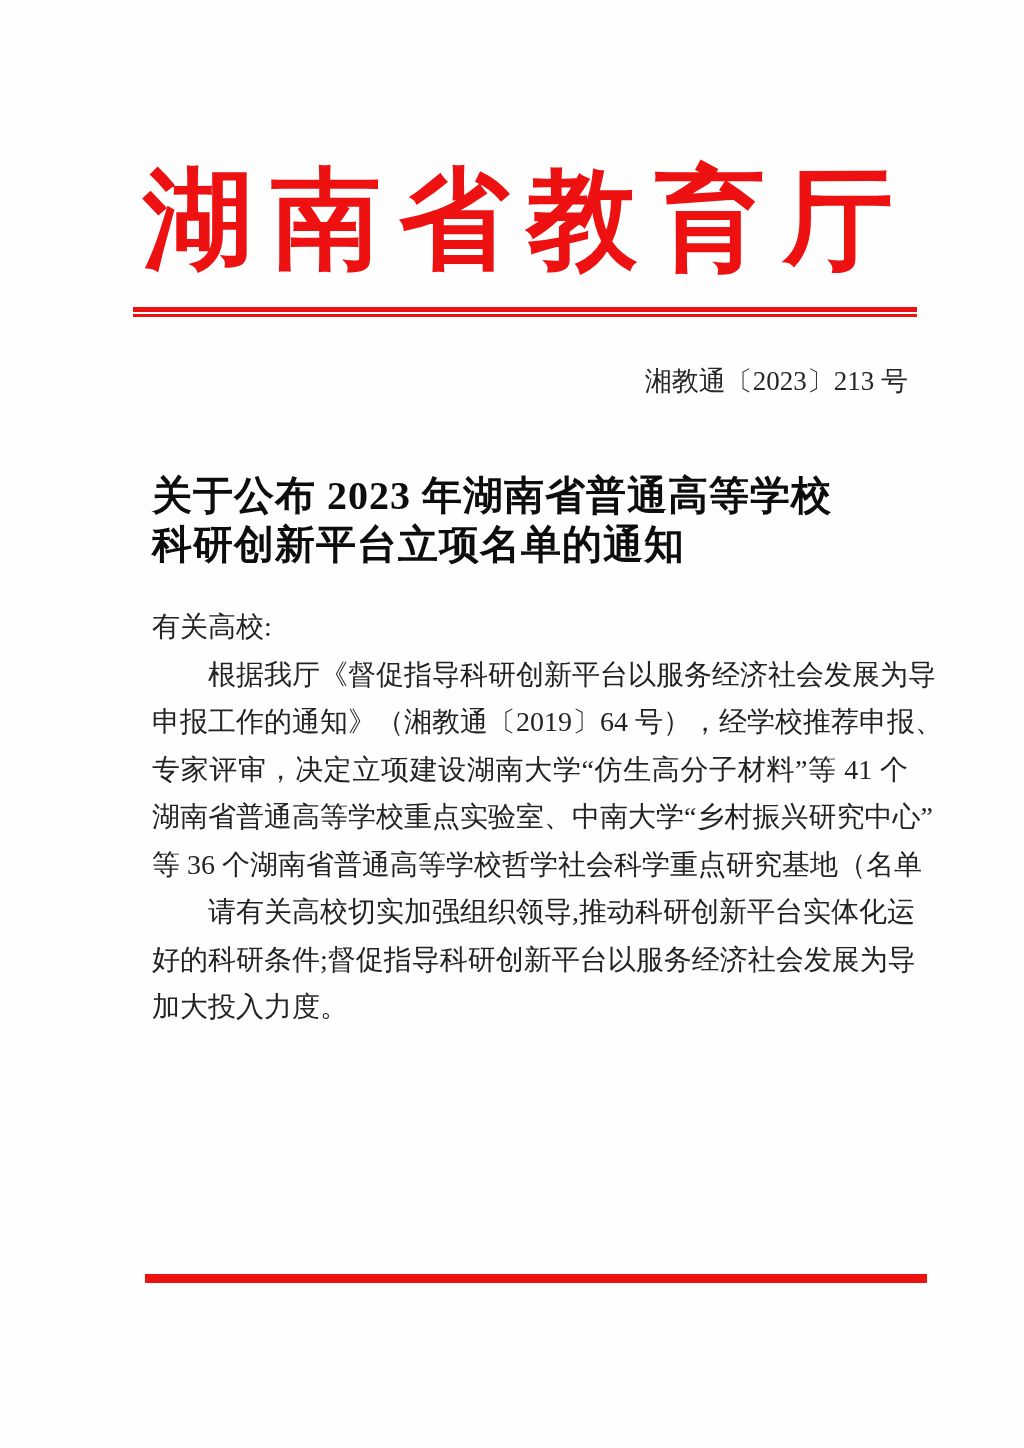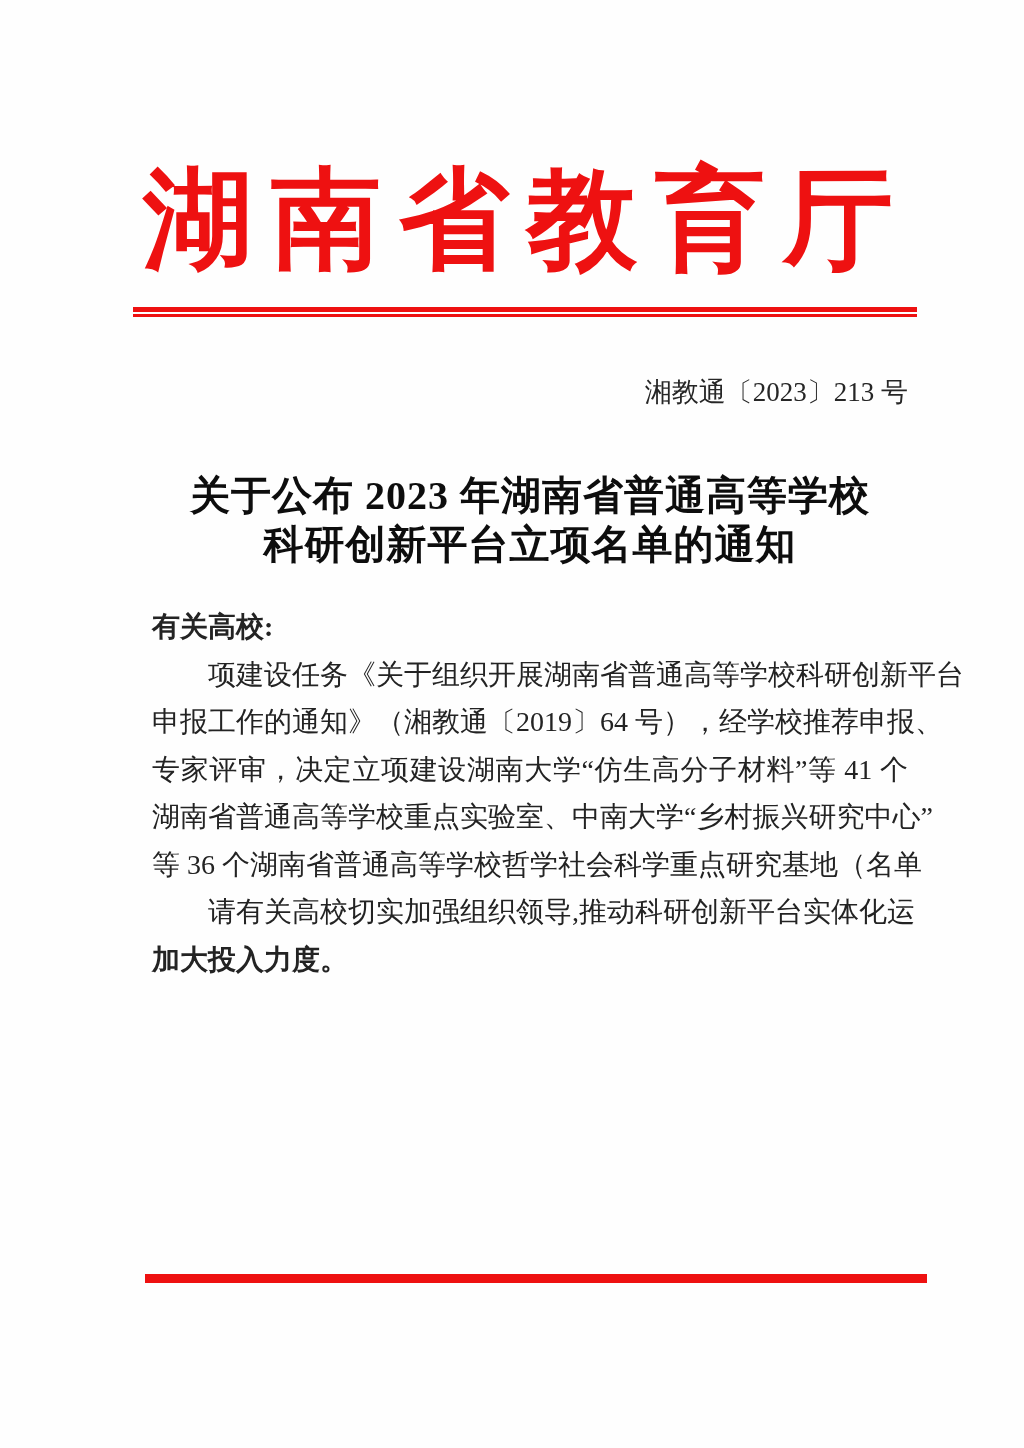--- a/index.html
+++ b/index.html
@@ -37,54 +37,54 @@
     left: 133px;
     top: 307px;
     width: 784px;
     height: 10px;
   }
   .rule-top .thick { height: 5px; }
   .rule-top .gap   { height: 2px; background: #fefefe; }
   .rule-top .thin  { height: 3px; }
   .doc-number {
     position: absolute;
-    top: 377px;
+    top: 366px;
     right: 116px;
     font-size: 27px;
     line-height: 30px;
     color: #262626;
     white-space: nowrap;
   }
   .notice-title {
     position: absolute;
     left: 152px;
     top: 471px;
     width: 756px;
-    text-align: center;
+    text-align: left;
     font-size: 40px;
     font-weight: bold;
     line-height: 49px;
     color: #0d0d0d;
     letter-spacing: 1px;
   }
   .body-text {
     position: absolute;
     left: 152px;
     top: 603px;
     width: 756px;
     font-size: 28px;
     line-height: 47.5px;
     color: #232323;
   }
   .body-line {
     text-align: justify;
     text-align-last: justify;
     white-space: nowrap;
   }
-  .body-line.open { text-align-last: left; white-space: normal; font-weight: bold; }
+  .body-line.open { text-align-last: left; white-space: normal; }
   .body-line.indent { text-indent: 56px; }
   .rule-bottom {
     position: absolute;
     left: 145px;
     top: 1274px;
     width: 782px;
     height: 9px;
   }
 </style>
 </head>
@@ -109,24 +109,25 @@
 
   <div class="doc-number">湘教通〔2023〕213 号</div>
 
   <div class="notice-title">
     <div>关于公布 2023 年湖南省普通高等学校</div>
     <div>科研创新平台立项名单的通知</div>
   </div>
 
   <div class="body-text">
     <div class="body-line open">有关高校:</div>
-    <div class="body-line indent">项建设任务《关于组织开展湖南省普通高等学校科研创新平台</div>
+    <div class="body-line indent">根据我厅《督促指导科研创新平台以服务经济社会发展为导</div>
     <div class="body-line">申报工作的通知》（湘教通〔2019〕64 号），经学校推荐申报、</div>
     <div class="body-line">专家评审，决定立项建设湖南大学“仿生高分子材料”等 41 个</div>
     <div class="body-line">湖南省普通高等学校重点实验室、中南大学“乡村振兴研究中心”</div>
     <div class="body-line">等 36 个湖南省普通高等学校哲学社会科学重点研究基地（名单</div>
     <div class="body-line indent">请有关高校切实加强组织领导,推动科研创新平台实体化运</div>
+    <div class="body-line">好的科研条件;督促指导科研创新平台以服务经济社会发展为导</div>
     <div class="body-line open">加大投入力度。</div>
   </div>
 
   <div class="rule-bottom" style="background: rgb(238, 17, 17);"></div>
 
 </div>
 
 </body></html>

